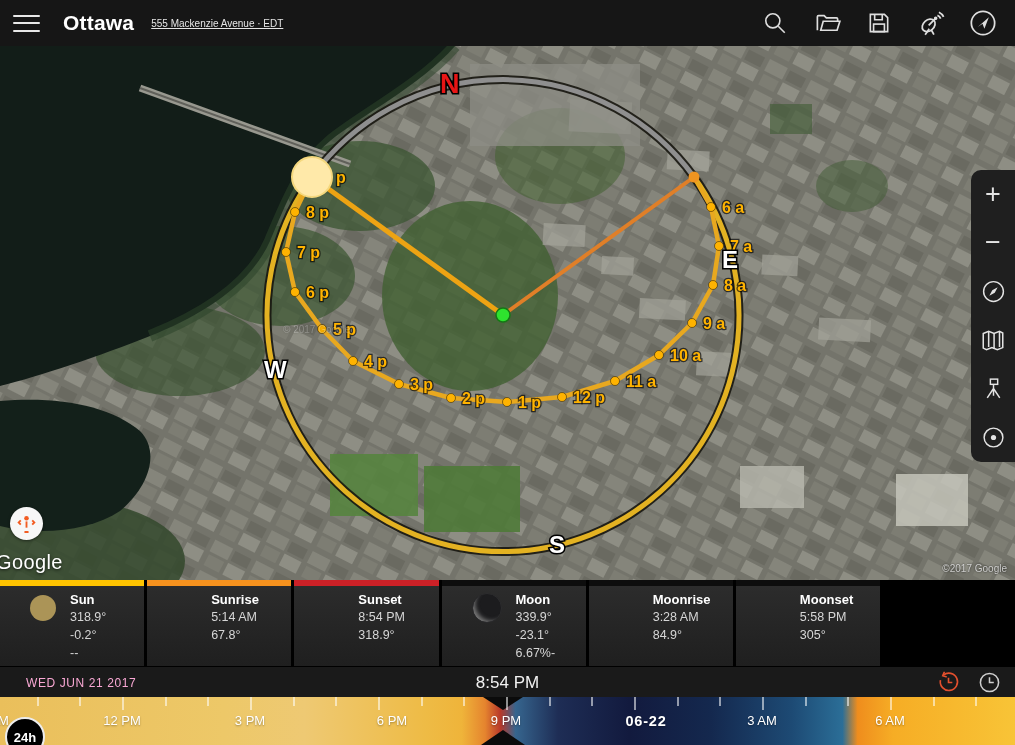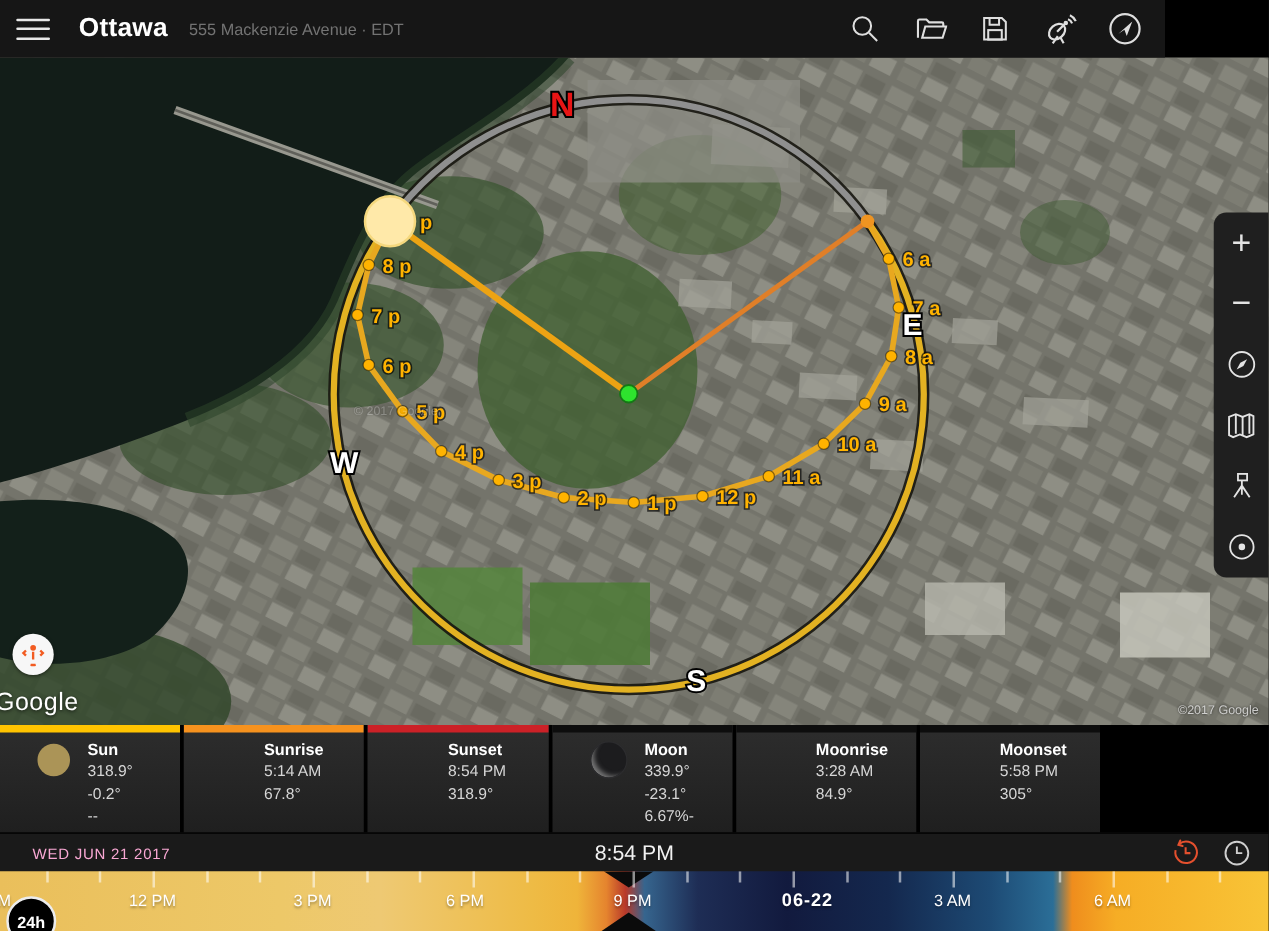--- a/index.html
+++ b/index.html
@@ -1,25 +1,25 @@
 <!DOCTYPE html>
 <html><head>
 <meta charset="utf-8">
 <style>
   html,body{margin:0;padding:0;background:#000;}
   body{width:1015px;height:745px;overflow:hidden;font-family:"Liberation Sans",sans-serif;
        -webkit-font-smoothing:antialiased;position:relative;}
   
-  .topbar{position:absolute;left:0;top:0;width:932px;height:46px;background:#161616;
+  .topbar{position:absolute;left:0;top:0;width:1015px;height:46px;background:#161616;
           display:flex;align-items:center;z-index:30;}
   .hamburger{width:27px;height:17px;margin-left:13px;display:flex;flex-direction:column;
              justify-content:space-between;cursor:pointer;}
   .hamburger span{display:block;height:2px;background:#e8e8e8;border-radius:1px;}
   .title{color:#fff;font-size:21px;font-weight:700;margin-left:23px;letter-spacing:.2px;}
-  .subtitle{color:#737373;font-size:13px;margin-left:17px;}
+  .subtitle{color:#e5e5e5;font-size:10px;margin-left:17px;text-decoration:underline;}
   .topbar-icons{margin-left:auto;display:flex;align-items:center;gap:24px;margin-right:18px;}
   .tbicon{width:28px;height:28px;display:flex;align-items:center;justify-content:center;cursor:pointer;}
   .tbicon svg{stroke:#dedede;fill:none;stroke-width:1.5;}
   
   .map{position:absolute;left:0;top:46px;width:1015px;height:534px;overflow:hidden;background:#6e6e66;}
   .map svg.layer{position:absolute;left:0;top:0;}
   .tp-label{font:700 16px "Liberation Sans",sans-serif;fill:#ffb300;stroke:rgba(0,0,0,.65);
             stroke-width:2.6px;paint-order:stroke;}
   .cp{font:700 24px "Liberation Sans",sans-serif;fill:#fff;stroke:#000;stroke-width:3.2px;paint-order:stroke;}
   .cp-n{fill:#e81515;font-size:27px;}
@@ -384,18 +384,18 @@
     <div class="tick" style="left: 719.39px; height: 9px;"></div>
     <div class="tick" style="left: 762.06px; height: 13px;"></div>
     <div class="tick" style="left: 804.73px; height: 9px;"></div>
     <div class="tick" style="left: 847.4px; height: 9px;"></div>
     <div class="tick" style="left: 890.07px; height: 13px;"></div>
     <div class="tick" style="left: 932.74px; height: 9px;"></div>
     <div class="tick" style="left: 975.41px; height: 9px;"></div>
     <div class="tl-label" style="left: -6px;">9 AM</div>
     <div class="tl-label" style="left: 122px;">12 PM</div>
     <div class="tl-label" style="left: 250px;">3 PM</div>
-    <div class="tl-label" style="left: 372px;">6 PM</div>
+    <div class="tl-label" style="left: 392px;">6 PM</div>
     <div class="tl-label" style="left: 506px;">9 PM</div>
     <div class="tl-label emph" style="left: 634px; padding-left: 24px;">06-22</div>
     <div class="tl-label" style="left: 762px;">3 AM</div>
     <div class="tl-label" style="left: 890px;">6 AM</div>
   </div>
 
 </body></html>

